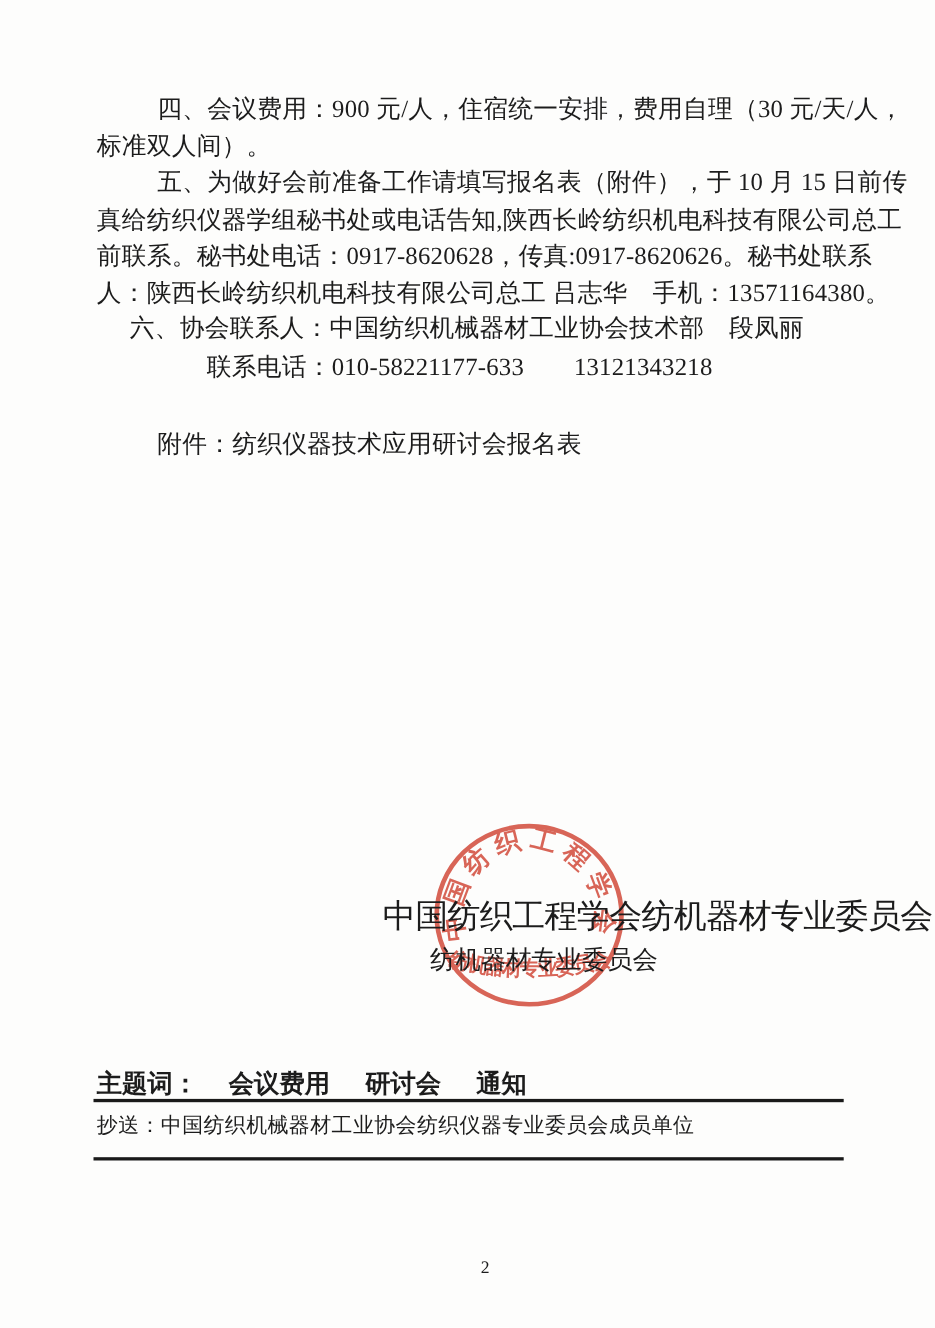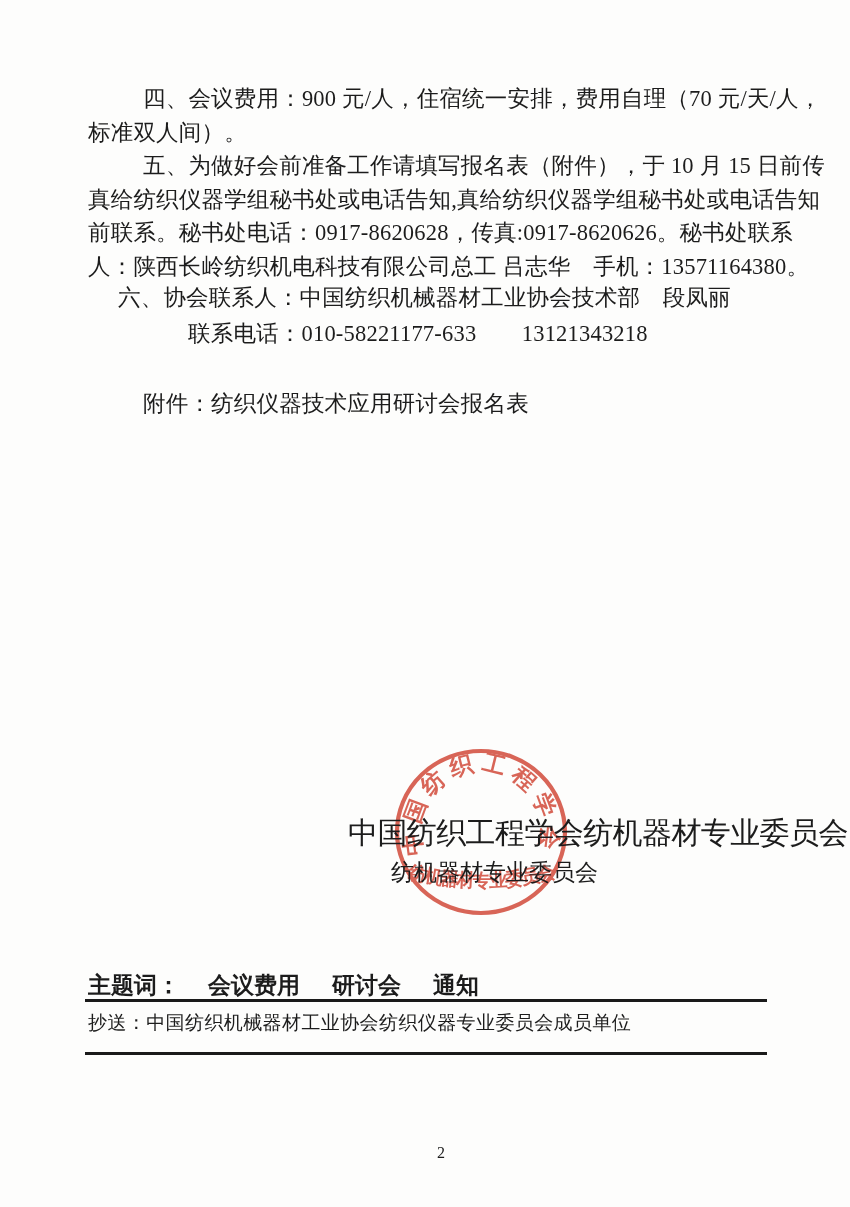--- a/index.html
+++ b/index.html
@@ -103,24 +103,24 @@
     text-align: center;
     font-size: 16px;
   }
 </style>
 </head>
 <body>
 
 <div class="page">
 
   <div class="body-text">
-    <div class="line ind-a">四、会议费用：900 元/人，住宿统一安排，费用自理（70 元/天/人，</div>
+    <div class="line ind-a">四、会议费用：900 元/人，住宿统一安排，费用自理（30 元/天/人，</div>
     <div class="line">标准双人间）。</div>
     <div class="line ind-a">五、为做好会前准备工作请填写报名表（附件），于 10 月 15 日前传</div>
-    <div class="line">真给纺织仪器学组秘书处或电话告知,真给纺织仪器学组秘书处或电话告知</div>
+    <div class="line">真给纺织仪器学组秘书处或电话告知,陕西长岭纺织机电科技有限公司总工</div>
     <div class="line">前联系。秘书处电话：0917-8620628，传真:0917-8620626。秘书处联系</div>
     <div class="line">人：陕西长岭纺织机电科技有限公司总工 吕志华　手机：13571164380。</div>
     <div class="line ind-b">六、协会联系人：中国纺织机械器材工业协会技术部　段凤丽</div>
     <div class="line ind-c">联系电话：010-58221177-633　　13121343218</div>
     <div class="line ind-a attachment-gap">附件：纺织仪器技术应用研讨会报名表</div>
   </div>
 
   <svg class="stamp" width="180" height="175" viewBox="0 0 180 175">
     <ellipse cx="90" cy="87" rx="84" ry="81" fill="none" stroke-width="4.2" stroke="#d04434"></ellipse>
     <path id="seal-arc-top" d="M 34.7 112.8 A 61 61 0 1 1 145.3 112.8" fill="none"></path>

